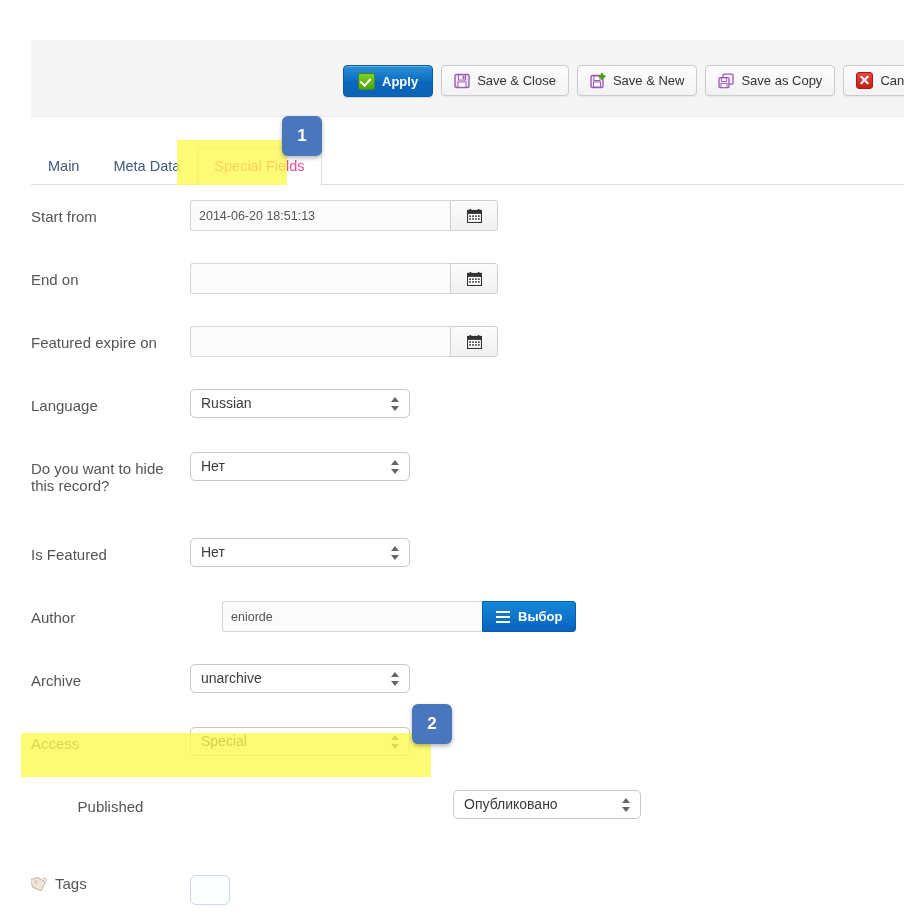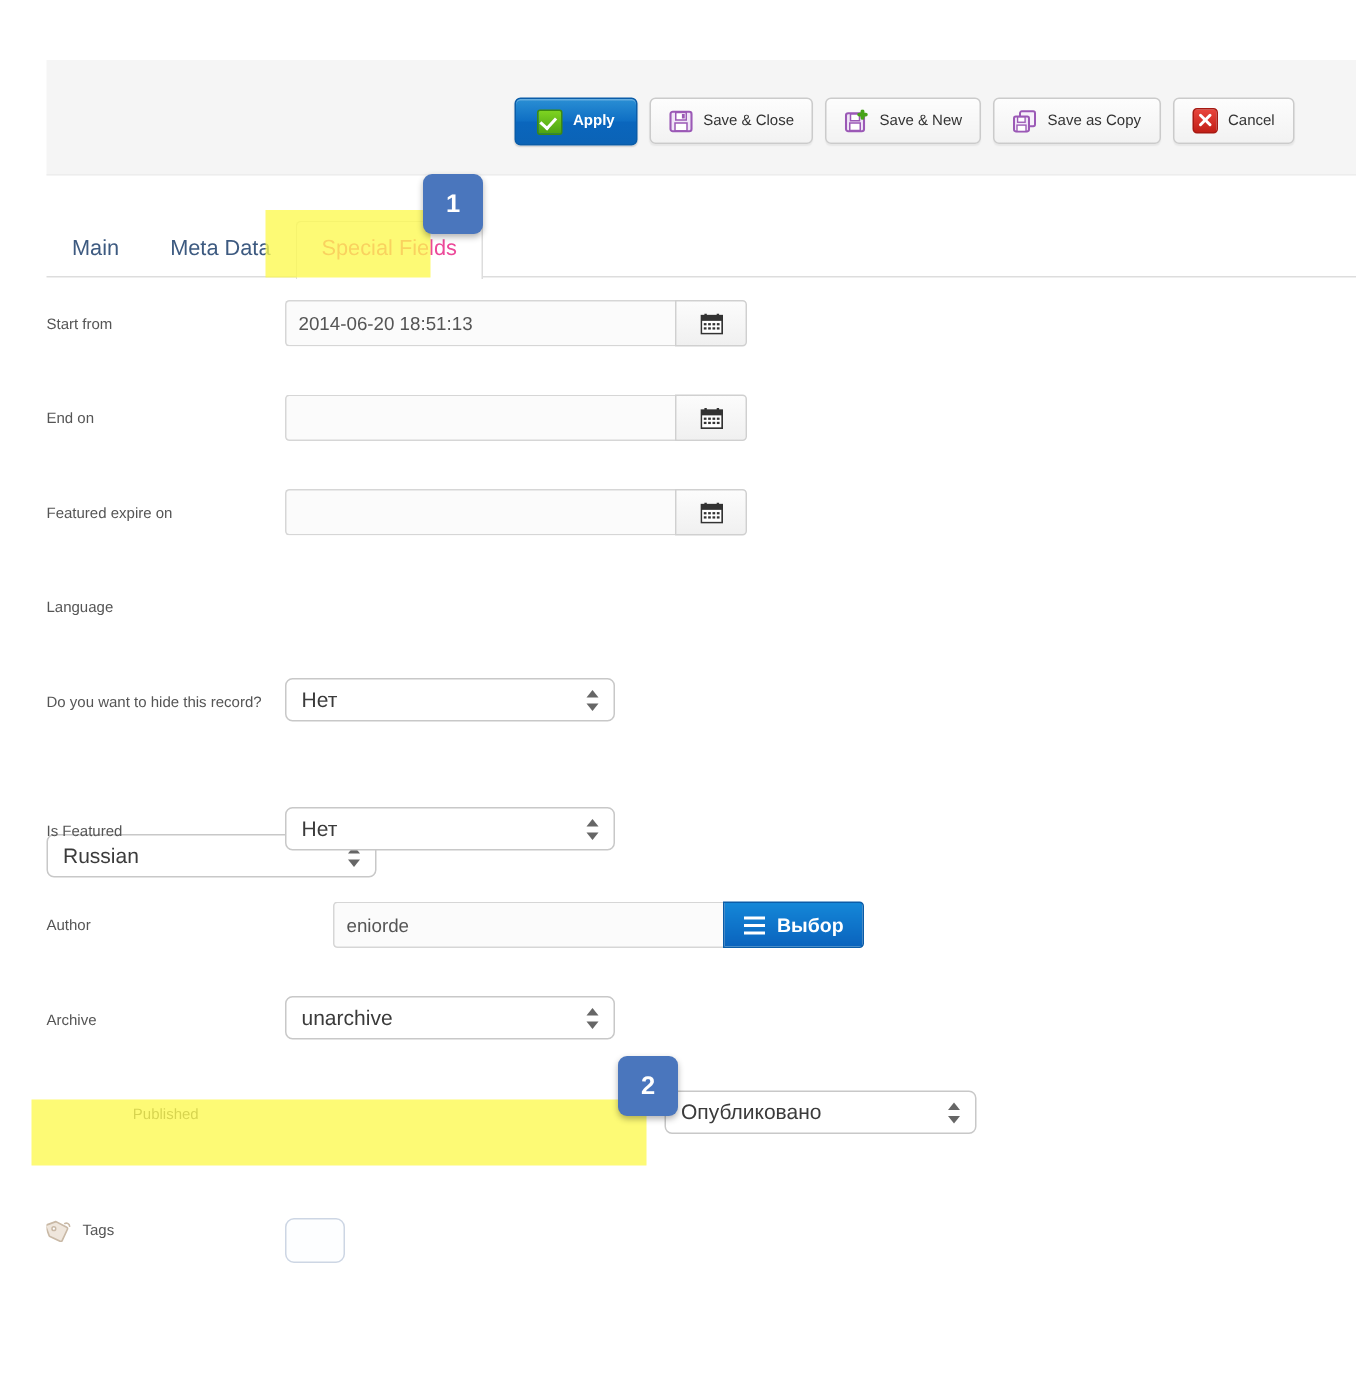--- a/index.html
+++ b/index.html
@@ -37,21 +37,21 @@
     gap: 8px;
   }
   .btn {
     display: inline-flex;
     align-items: center;
     gap: 7px;
     height: 31px;
     padding: 0 12px;
     box-sizing: border-box;
     border-radius: 4px;
-    font-size: 10px;
+    font-size: 13px;
     line-height: 1;
     white-space: nowrap;
     cursor: pointer;
     user-select: none;
   }
   .btn-default {
     background: linear-gradient(to bottom, #fdfdfd 0%, #f2f2f2 100%);
     border: 1px solid #cbcbcb;
     color: #333333;
     box-shadow: 0 1px 1px rgba(0,0,0,0.06);
@@ -145,21 +145,21 @@
     right: 0;
   }
   .row {
     position: relative;
     display: flex;
     align-items: flex-start;
   }
   .lbl {
     width: 159px;
     flex: 0 0 159px;
-    font-size: 10px;
+    font-size: 15px;
     color: #555555;
     line-height: 17px;
     padding-top: 8px;
   }
   .field { flex: 1 1 auto; }
 
   
   .date-group { display: flex; align-items: stretch; }
   .date-input {
     width: 260px;
@@ -453,21 +453,21 @@
                 <rect x="8.0" y="9.2" width="1.8" height="1.5"></rect>
                   <rect x="10.9" y="9.2" width="1.8" height="1.5"></rect>
               </g>
             </svg>
           </span>
         </div>
       </div>
     </div>
   </div>
 
-  <div class="row" style="height:63px;flex-direction:column;">
+  <div class="row" style="height:63px;">
     <div class="lbl">Language</div>
     <div class="field">
       <div class="sel" style="width:220px;">
         <span class="sel-val">Russian</span>
         <span class="arrows"></span>
       </div>
     </div>
   </div>
 
   <div class="row" style="height:86px;">
@@ -510,25 +510,34 @@
   <div class="row" style="height:63px;">
     <div class="lbl">Archive</div>
     <div class="field">
       <div class="sel" style="width:220px;">
         <span class="sel-val">unarchive</span>
         <span class="arrows"></span>
       </div>
     </div>
   </div>
 
+  <div class="row" style="height:63px;">
+    <div class="lbl">Access</div>
+    <div class="field">
+      <div class="sel" style="width:220px;">
+        <span class="sel-val">Special</span>
+        <span class="arrows"></span>
+      </div>
+    </div>
+  </div>
 
   <div class="row" style="height:63px;text-align:center;">
     <div class="lbl">Published</div>
     <div class="field">
-      <div class="sel" style="width:208px;">
+      <div class="sel" style="width:188px;">
         <span class="sel-val">Опубликовано</span>
         <span class="arrows"></span>
       </div>
     </div>
   </div>
 
   <div class="row" style="height:63px; margin-top:22px;">
     <div class="lbl tag-label" style="padding-top:0;">
       <span class="ico-tag">
         <svg width="17" height="15" viewBox="0 0 17 15">

